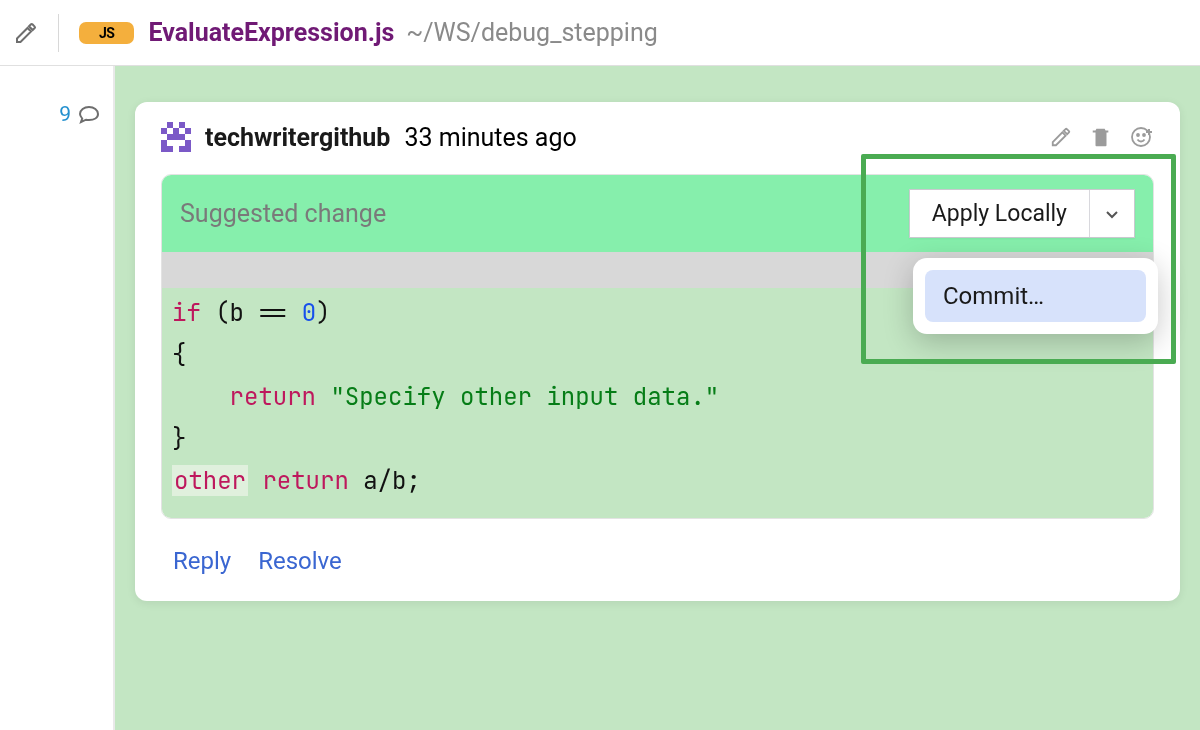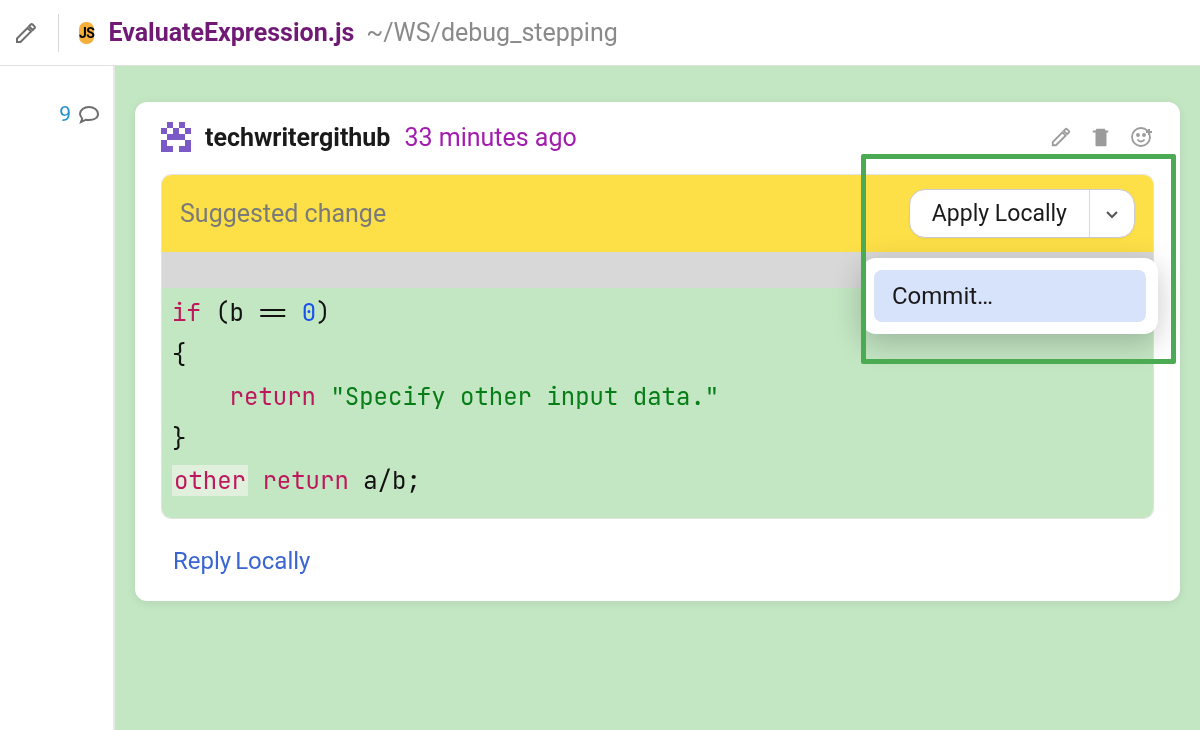--- a/index.html
+++ b/index.html
@@ -25,21 +25,21 @@
     background: #d8d8d8;
     margin-left: 6px;
     margin-right: 6px;
   }
   .file-badge {
     background: #f4af3d;
     color: #000;
     font-weight: 700;
     font-size: 14px;
     border-radius: 7px;
-    padding: 4px 0;
+    padding: 4px 20px;
     line-height: 1;
     letter-spacing: -0.5px;
   }
   .filename {
     font-size: 25px;
     font-weight: 700;
     color: #701a75;
   }
   .filepath {
     font-size: 25px;
@@ -95,51 +95,51 @@
   }
   .avatar div { background: transparent; }
   .avatar .p { background: #7b59c7; }
   .author {
     font-size: 25px;
     font-weight: 700;
     color: #1a1a1a;
   }
   .timestamp {
     font-size: 25px;
-    color: #a21caf;
+    color: #000000;
   }
   .head-actions {
     margin-left: auto;
     display: flex;
     align-items: center;
     gap: 18px;
   }
   .head-actions svg { display: block; }
   .suggest-block {
     border: 1px solid #e3e3e3;
     border-radius: 10px;
     overflow: hidden;
     margin-bottom: 28px;
   }
   .suggest-head {
     display: flex;
     align-items: center;
     justify-content: space-between;
     padding: 14px 18px 14px 18px;
-    background: #fde047;
+    background: #86efac;
     gap: 24px;
   }
   .suggest-title {
     font-size: 25px;
     color: #7a7a7a;
   }
   .apply-btn {
     display: flex;
     border: 1px solid #c9c9cf;
-    border-radius: 16px;
+    border-radius: 0;
     overflow: hidden;
     background: #fff;
     box-shadow: 0 1px 2px rgba(0,0,0,0.05);
   }
   .apply-btn .label {
     padding: 10px 22px;
     font-size: 23px;
     color: #1a1a1a;
     border-right: 1px solid #d8d8dd;
     cursor: pointer;
@@ -165,37 +165,37 @@
   .kw { color: #be185d; }
   .num { color: #1750EB; }
   .str { color: #067D17; }
   .pln { color: #111; }
   .else-hl {
     background: #e0f0dd;
     padding: 0 2px;
   }
   .actions {
     display: flex;
-    gap: 4px;
+    gap: 27px;
     padding-left: 12px;
   }
   .link {
     color: #3A66D1;
     font-size: 24px;
     cursor: pointer;
   }
   .dropdown {
     position: absolute;
     background: #fff;
     border-radius: 14px;
     box-shadow: 0 8px 30px rgba(0,0,0,0.22);
     padding: 12px;
     top: 156px;
     right: 22px;
-    width: 296px;
+    width: 245px;
     z-index: 10;
   }
   .dropdown-item {
     background: #d7e2fb;
     border-radius: 8px;
     padding: 12px 18px;
     font-size: 24px;
     color: #1a1a1a;
     cursor: pointer;
   }
@@ -309,21 +309,21 @@
         <div class="gray-band"></div>
         <div class="code"><span class="kw">if</span><span class="pln"> (b == </span><span class="num">0</span><span class="pln">)</span>
 <span class="pln">{</span>
 <span class="kw">    return</span><span class="str"> "Specify other input data."</span>
 <span class="pln">}</span>
 <span class="else-hl"><span class="kw">other</span></span> <span class="kw">return</span><span class="pln"> a/b;</span></div>
       </div>
 
       <div class="actions">
         <span class="link">Reply</span>
-        <span class="link">Locally</span>
+        <span class="link">Resolve</span>
       </div>
 
       <div class="dropdown">
         <div class="dropdown-item">Commit…</div>
       </div>
 
       <div class="highlight-box"></div>
 
     </div>
   </div>

